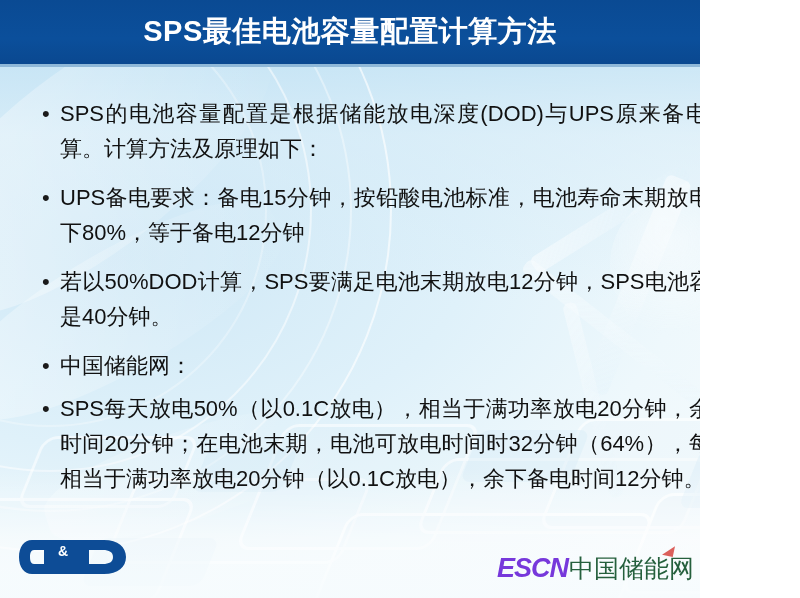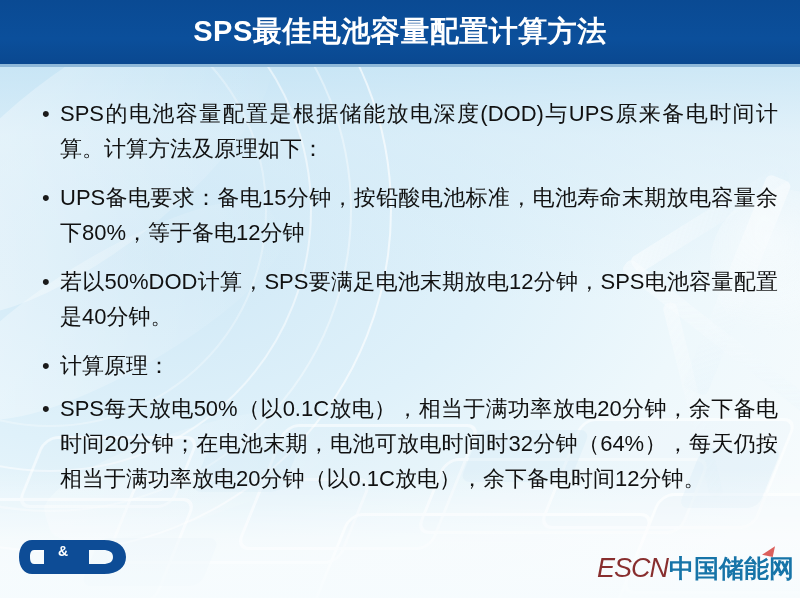--- a/index.html
+++ b/index.html
@@ -6,21 +6,21 @@
     margin: 0;
     padding: 0;
     background: #ffffff;
   }
   body {
     font-family: "Liberation Sans", "DejaVu Sans", sans-serif;
   }
 
   #slide {
     position: relative;
-    width: 800px;
+    width: 700px;
     height: 598px;
     overflow: hidden;
     background: #dff0f8;
     box-sizing: border-box;
   }
 
   
   .bg-base {
     position: absolute;
     inset: 0;
@@ -205,38 +205,38 @@
     bottom: 13px;
     z-index: 15;
     display: flex;
     align-items: baseline;
     white-space: nowrap;
     opacity: .92;
   }
   .wm-escn {
     position: relative;
     font-size: 27px;
-    font-weight: normal;
+    font-weight: bold;
     font-style: italic;
-    color: #7f1d1d;
+    color: #6d28d9;
     letter-spacing: -1px;
   }
   .wm-tick {
     position: absolute;
     right: 20px;
     top: -7px;
     width: 0; height: 0;
     border-left: 11px solid transparent;
     border-bottom: 11px solid #d9534f;
     transform: rotate(12deg);
   }
   .wm-cn {
     font-size: 25px;
-    font-weight: bold;
-    color: #0369a1;
+    font-weight: normal;
+    color: #14532d;
     letter-spacing: 0px;
     margin-left: 1px;
   }
 </style>
 </head>
 <body>
 
 <div id="slide">
 
   <div class="bg-base"></div>
@@ -293,21 +293,21 @@
       <div class="bullet-text">UPS备电要求：备电15分钟，按铅酸电池标准，电池寿命末期放电容量余下80%，等于备电12分钟</div>
     </div>
 
     <div class="bullet">
       <div class="bullet-dot">•</div>
       <div class="bullet-text">若以50%DOD计算，SPS要满足电池末期放电12分钟，SPS电池容量配置是40分钟。</div>
     </div>
 
     <div class="bullet tight">
       <div class="bullet-dot">•</div>
-      <div class="bullet-text">计算原理：</div>
+      <div class="bullet-text">中国储能网：</div>
     </div>
 
     <div class="bullet">
       <div class="bullet-dot">•</div>
       <div class="bullet-text">SPS每天放电50%（以0.1C放电），相当于满功率放电20分钟，余下备电时间20分钟；在电池末期，电池可放电时间时32分钟（64%），每天仍按相当于满功率放电20分钟（以0.1C放电），余下备电时间12分钟。</div>
     </div>
 
   </div>
 
   <div class="logo">

